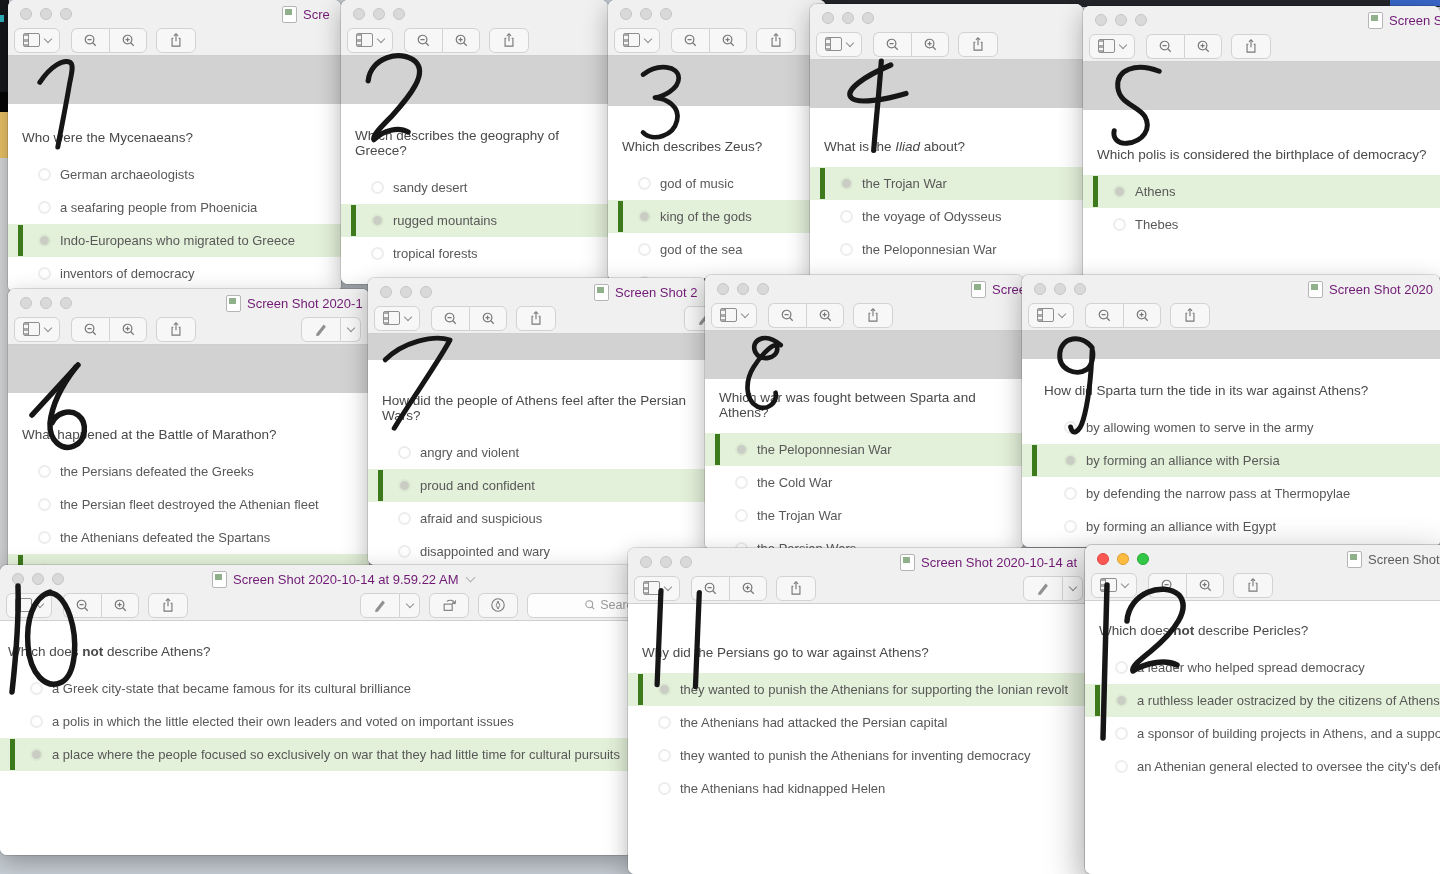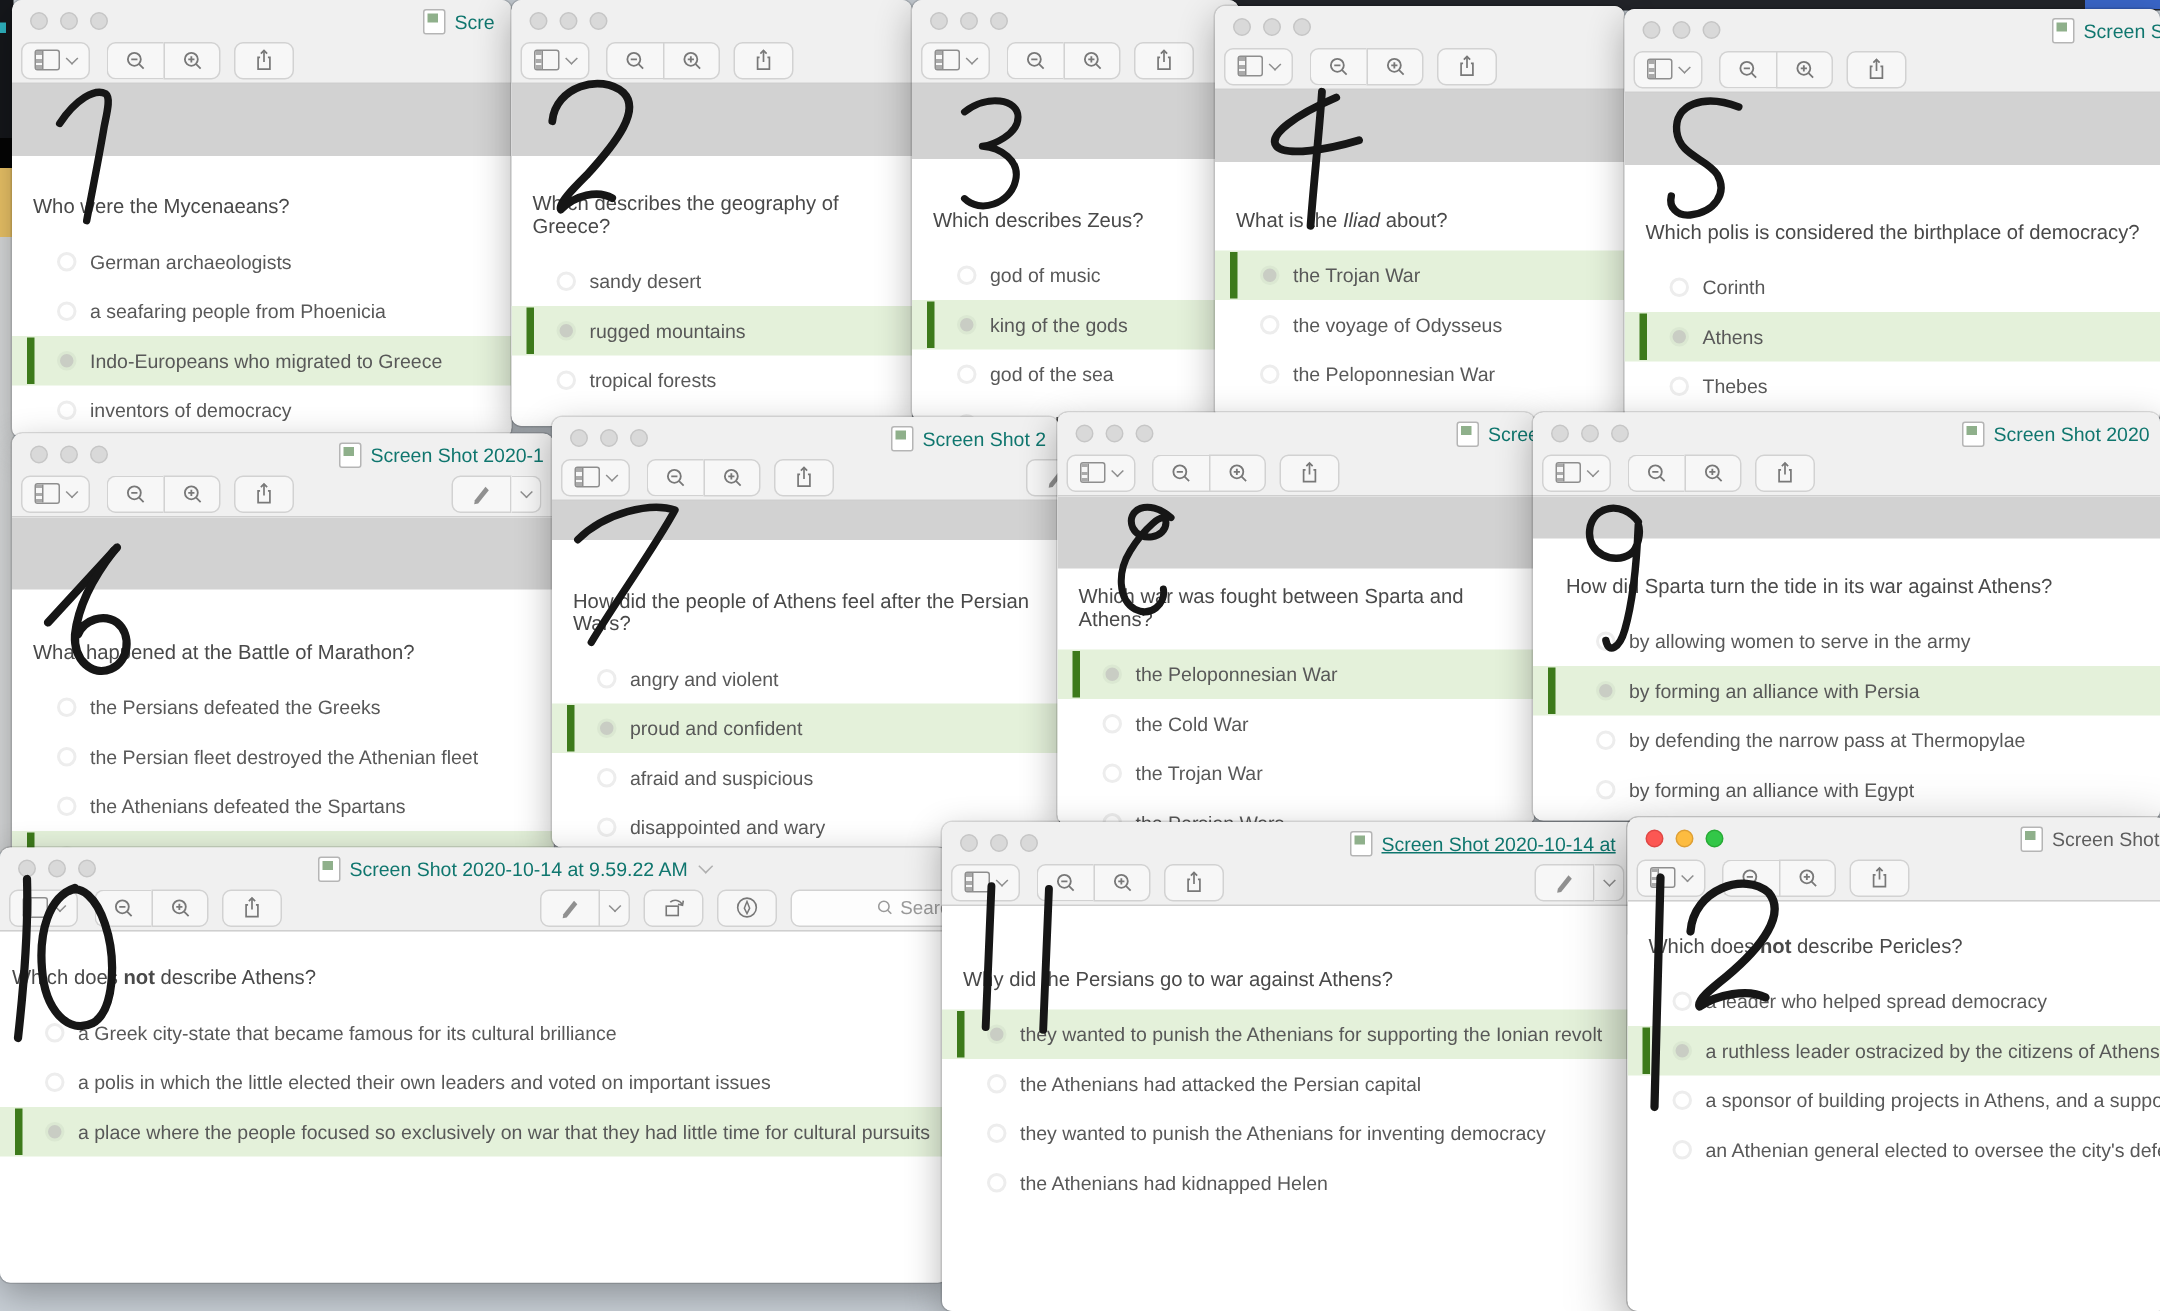--- a/index.html
+++ b/index.html
@@ -20,21 +20,21 @@
   .w.active{box-shadow:0 14px 38px rgba(0,0,0,.42), 0 0 0 1px rgba(0,0,0,.18);}
   .hdr{background:#f0f0f0;border-bottom:1px solid #cfcfcf;height:55px;position:relative;}
   .tbar{height:26px;position:relative;}
   .lights{position:absolute;left:12px;top:8px;display:flex;gap:8px;}
   .light{width:12px;height:12px;border-radius:50%;background:#d9d9d9;border:1px solid #c6c6c6;box-sizing:border-box;}
   .active .light.r{background:#fc5753;border-color:#df4744;}
   .active .light.y{background:#fdbc40;border-color:#de9f34;}
   .active .light.g{background:#33c748;border-color:#27aa35;}
   .title{
     position:absolute;top:6px;display:flex;align-items:center;gap:6px;
-    font-size:13px;color:#0f766e;white-space:nowrap;
+    font-size:13px;color:#701a75;white-space:nowrap;
   }
   .active .title{color:#5d5d5d;}
   .doc{width:13px;height:15px;background:#fff;border:1px solid #b5b5b5;border-radius:2px;position:relative;flex:none;}
   .doc::after{content:'';position:absolute;left:2px;top:2px;width:7px;height:6px;background:#8fb08b;}
   .tchev{width:6px;height:6px;border-right:1.5px solid #b0b0b0;border-bottom:1.5px solid #b0b0b0;transform:rotate(45deg);margin-left:2px;margin-top:-4px;}
   .tools{display:flex;align-items:center;height:28px;padding:0 8px 0 6px;}
   .btn{
     background:#f7f7f7;border:1px solid #d2d2d2;border-radius:6px;height:25px;
     display:flex;align-items:center;justify-content:center;box-sizing:border-box;flex:none;
   }
@@ -398,24 +398,20 @@
             <line x1="8" y1="2" x2="8" y2="10.5" stroke="#787878" stroke-width="1.3"></line>
             <path d="M5.6 4.2 L8 1.8 L10.4 4.2" fill="none" stroke="#787878" stroke-width="1.3"></path>
           </svg>
         </div>
     </div>
   </div>
   <div class="body">
     <div class="band"></div>
     <div class="q"><span>Which polis is considered the birthplace of democracy?</span></div>
     <div class="opts">
-      <div class="opt">
-          <span class="radio"></span>
-          <span>Corinth</span>
-        </div>
       <div class="opt sel">
           <span class="radio"></span>
           <span>Athens</span>
         </div>
       <div class="opt">
           <span class="radio"></span>
           <span>Thebes</span>
         </div>
     </div>
   </div>
@@ -826,21 +822,21 @@
 </div>
 
 <div class="w" style="left:628px;top:548px;width:467px;height:326px;z-index:11;--band:0px;--qgap:41px;">
   <div class="hdr">
     <div class="tbar">
       <div class="lights">
           <span class="light r"></span>
           <span class="light y"></span>
           <span class="light g"></span>
         </div>
-      <div class="title" style="left:272px;text-decoration:underline;">
+      <div class="title" style="left:272px;">
           <span class="doc"></span>
           <span>Screen Shot 2020-10-14 at</span>
         </div>
     </div>
     <div class="tools">
       <div class="btn b-side">
           <span class="sideglyph"></span>
           <span class="chev"></span>
         </div>
       <div class="seg">

